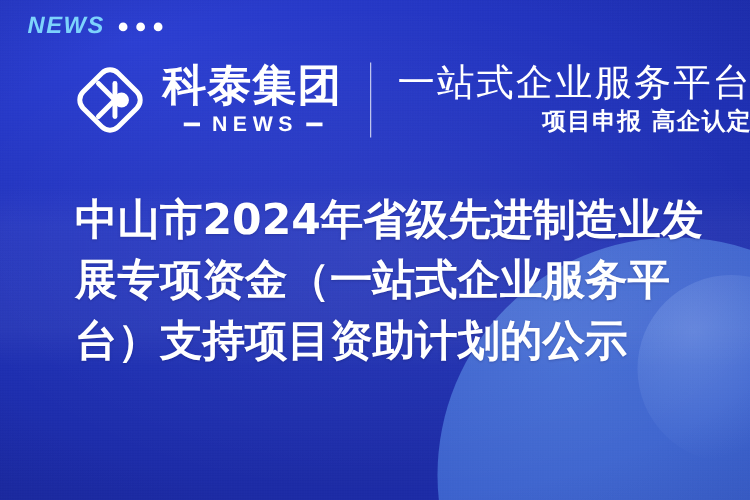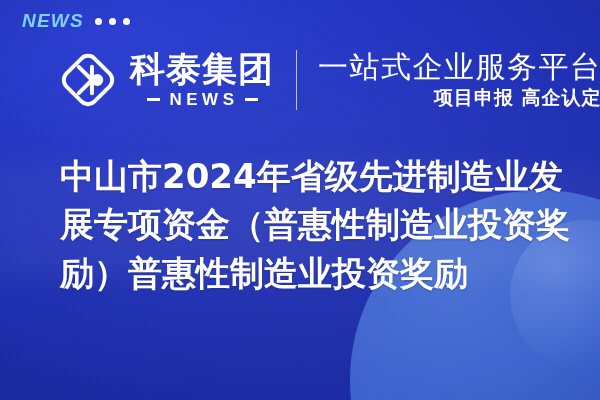--- a/index.html
+++ b/index.html
@@ -254,15 +254,15 @@
     </div>
 
     <div class="divider"></div>
 
     <div class="tagline">
       <div class="tagline-main">一站式企业服务平台</div>
       <div class="tagline-sub">项目申报 高企认定</div>
     </div>
   </div>
 
-  <div class="headline">中山市2024年省级先进制造业发展专项资金（普惠性制造业投资奖励）普惠性制造业投资奖励</div>
+  <div class="headline">中山市2024年省级先进制造业发展专项资金（一站式企业服务平台）支持项目资助计划的公示</div>
 
 </div>
 
 </body></html>

